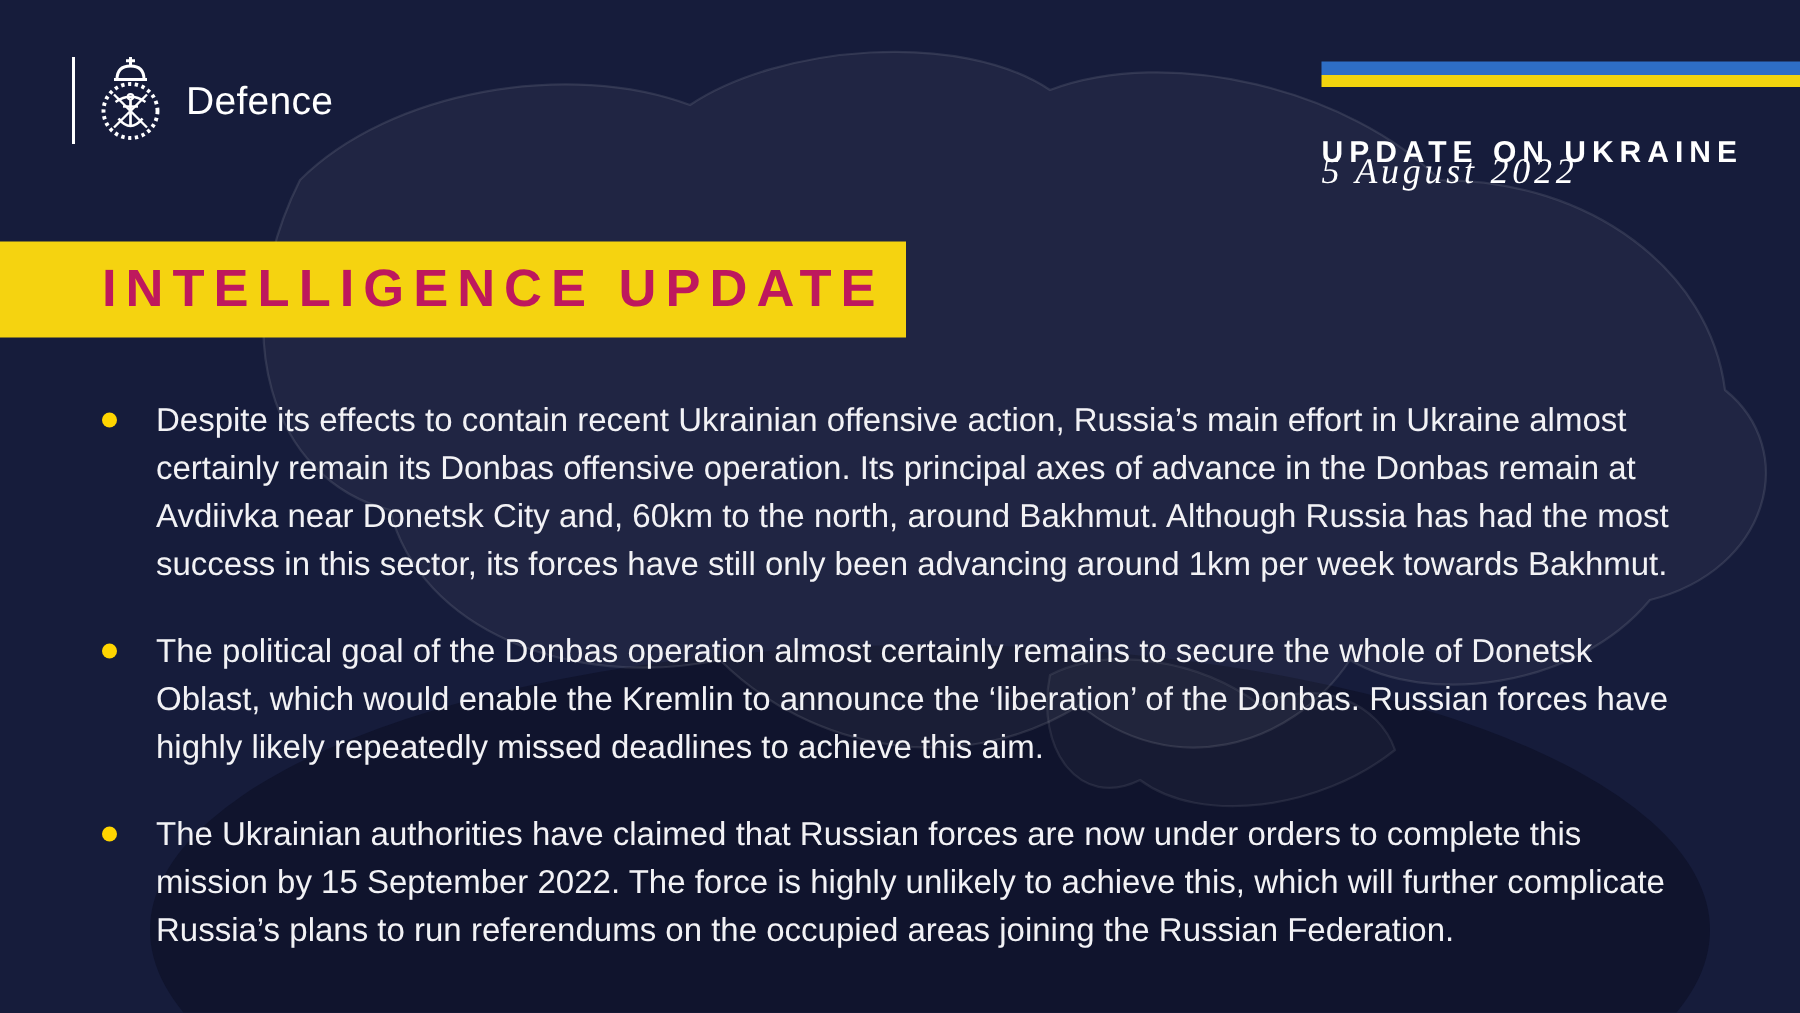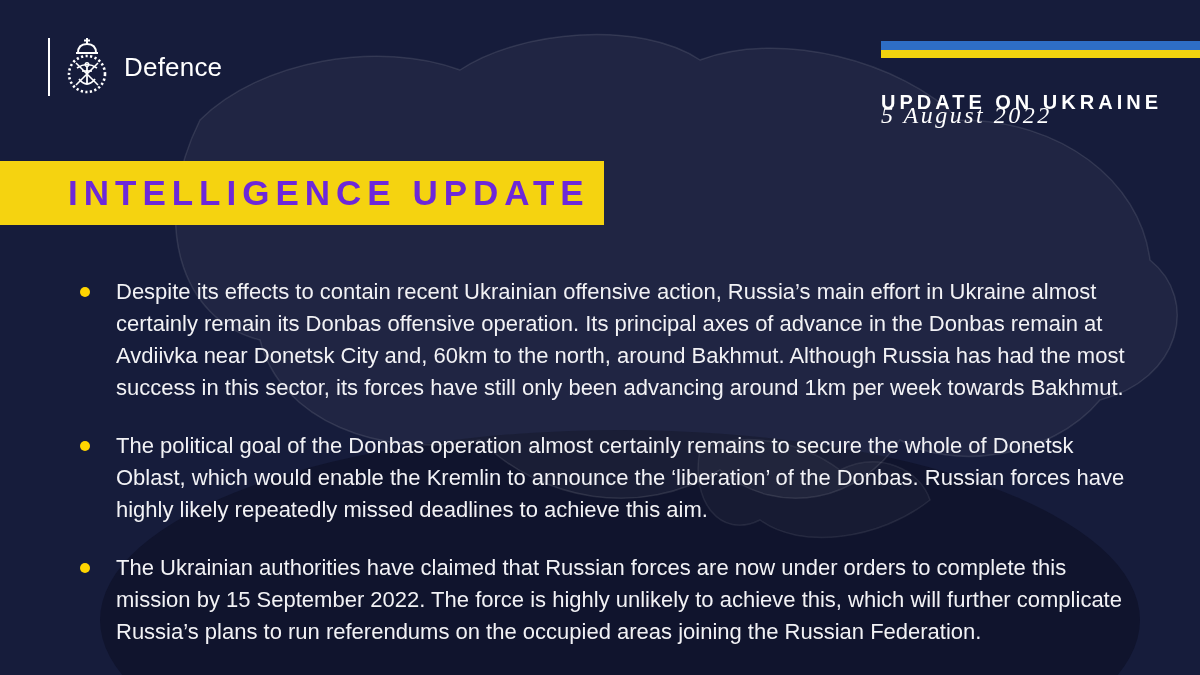--- a/index.html
+++ b/index.html
@@ -89,36 +89,36 @@
     left: 0;
     top: 161px;
     width: 604px;
     height: 64px;
     background: #F5D310;
     z-index: 2;
     display: flex;
     align-items: center;
   }
   .banner-title {
-    color: #6d28d9;
+    color: #be185d;
     font-size: 35px;
     font-weight: 700;
     letter-spacing: 6px;
     padding-left: 68px;
     white-space: nowrap;
   }
   
   .bullets {
     position: absolute;
     left: 68px;
     top: 264px;
     width: 1050px;
     z-index: 2;
     list-style: none;
-    margin: 12px;
+    margin: 0;
     padding: 0;
   }
   .bullet-item {
     position: relative;
     padding-left: 36px;
     margin-bottom: 26px;
     color: #F2F2F5;
     font-size: 22px;
     line-height: 32px;
     font-weight: 400;

